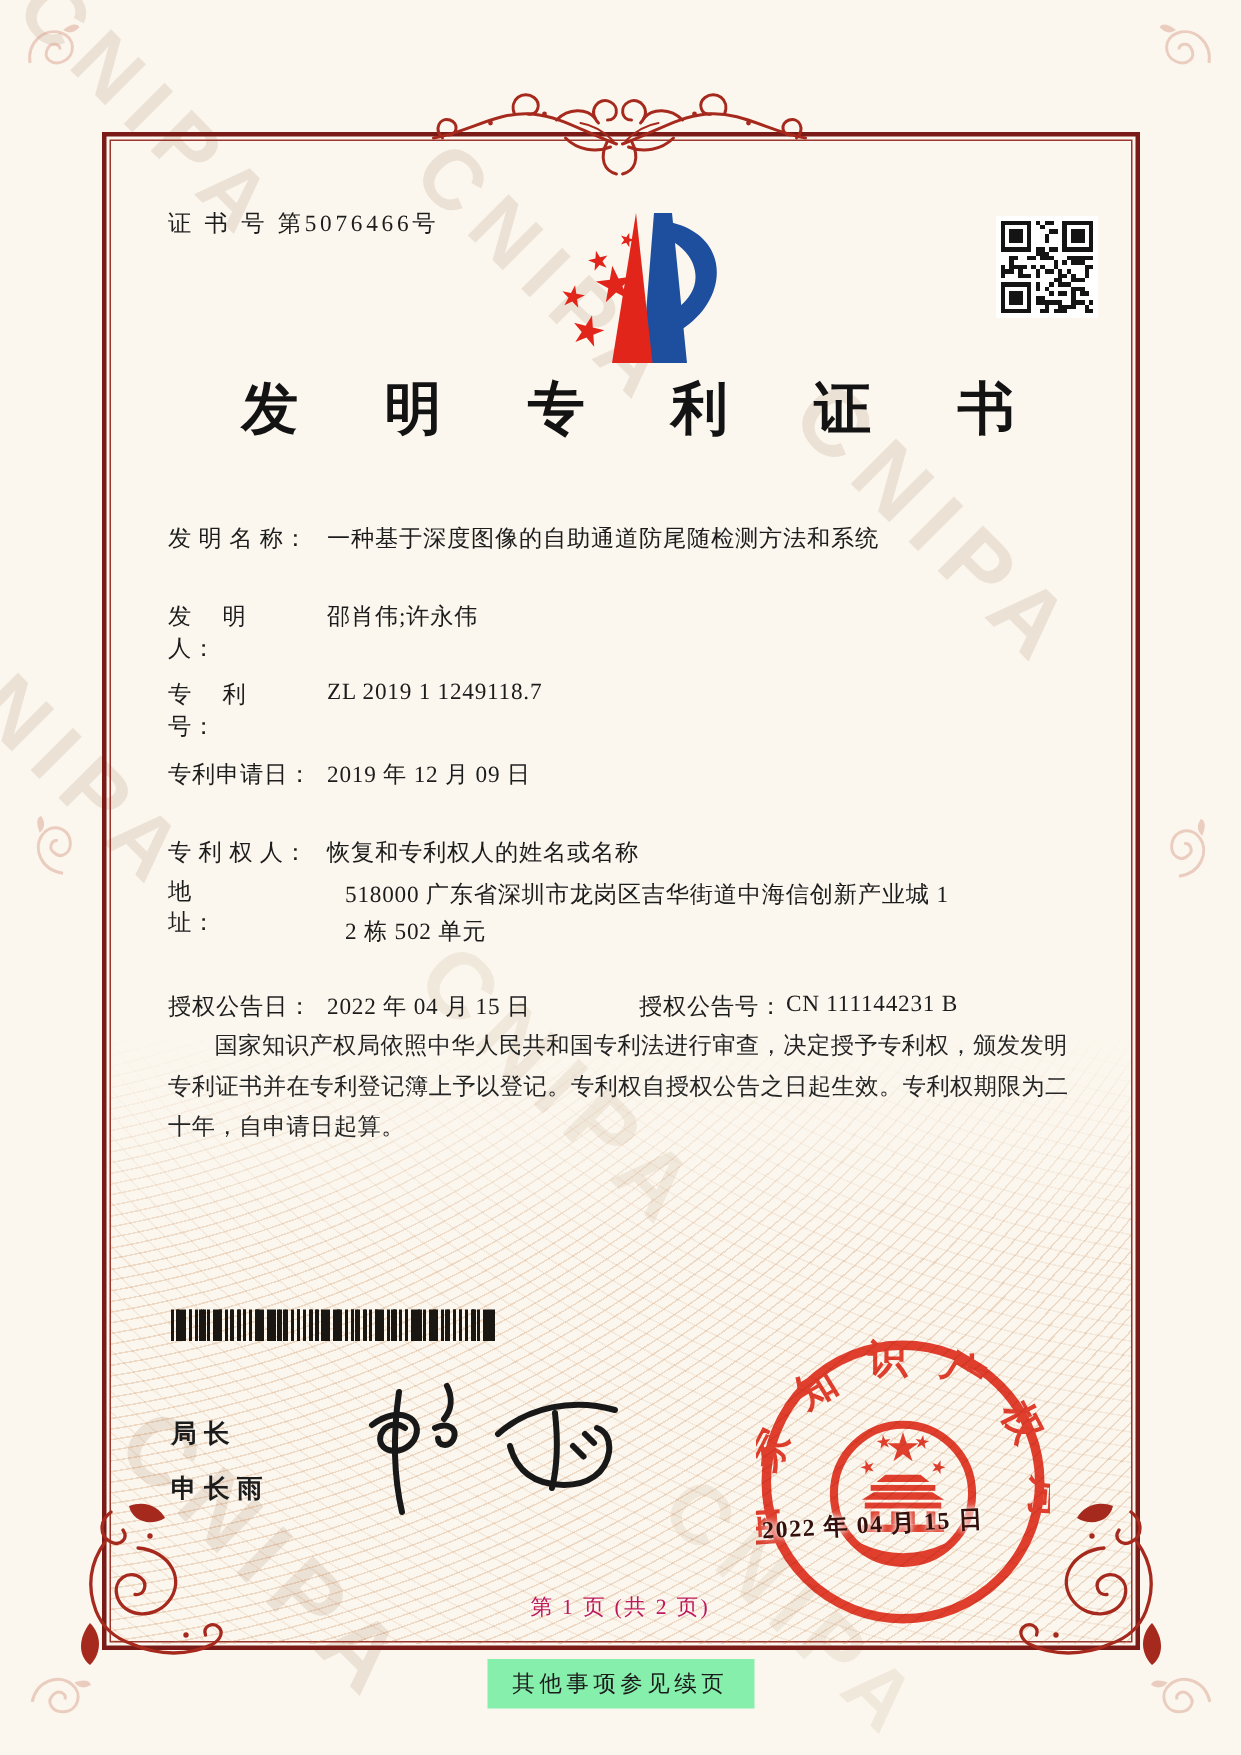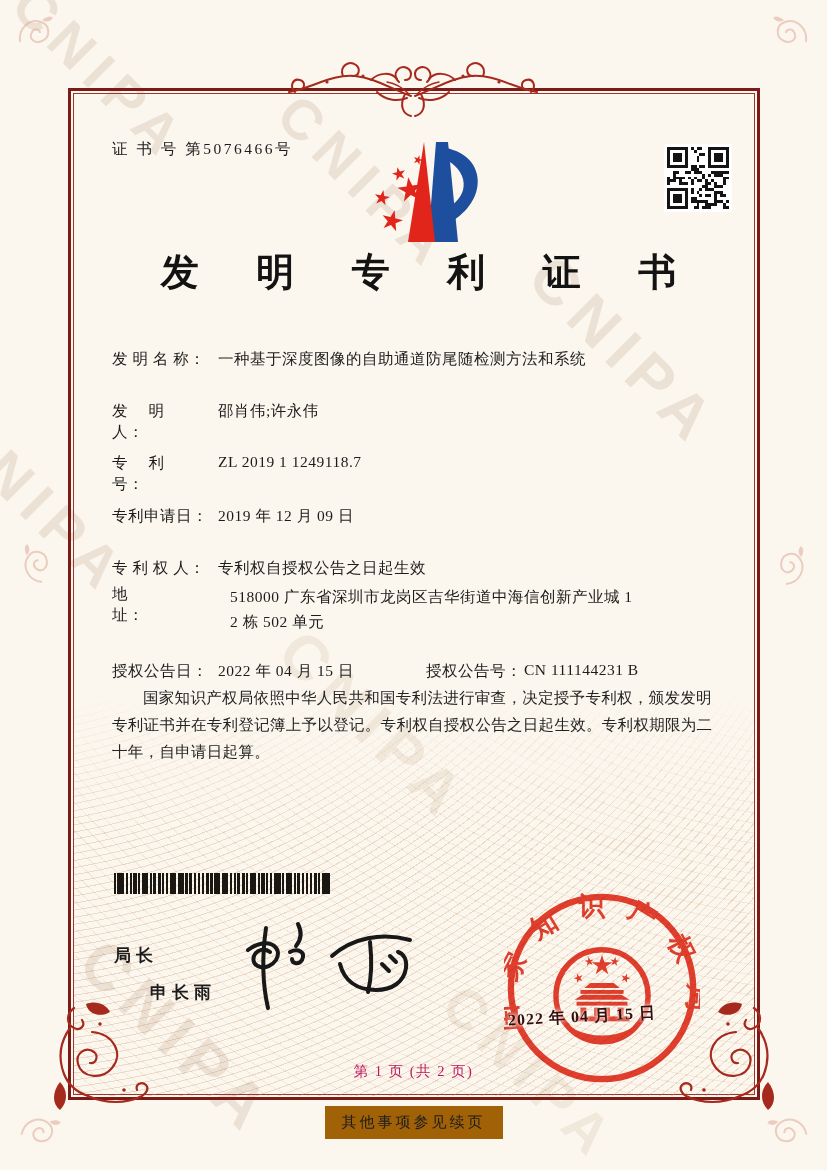--- a/index.html
+++ b/index.html
@@ -49,33 +49,33 @@
   .barcode{position:absolute;left:114px;top:873px;width:216px;height:21px;
     background-image:
       repeating-linear-gradient(90deg,#1a1713 0 2px,transparent 2px 4px),
       repeating-linear-gradient(90deg,transparent 0 3px,#1a1713 3px 5px,transparent 5px 9px),
       repeating-linear-gradient(90deg,transparent 0 6px,#1a1713 6px 8px,transparent 8px 13px);}
 
   
   .signer-title{position:absolute;left:114px;top:944px;font-family:"Liberation Sans",sans-serif;
     font-size:17px;font-weight:600;letter-spacing:5px;color:#1c1c1c;}
   .signer-name{position:absolute;left:114px;top:981px;font-family:"Liberation Sans",sans-serif;
-    font-size:17px;font-weight:600;letter-spacing:5px;color:#1c1c1c;margin-left:36px;}
+    font-size:17px;font-weight:600;letter-spacing:5px;color:#1c1c1c;}
   .signature{position:absolute;left:232px;top:916px;}
 
   
   .seal{position:absolute;left:504px;top:890px;mix-blend-mode:multiply;}
   .seal-date{position:absolute;left:508px;top:1006px;width:170px;font-size:16px;font-weight:700;
     color:#33100b;letter-spacing:1px;transform:rotate(-3deg);white-space:nowrap;
     text-shadow:0 0 3px #fff,0 0 6px #fff;}
 
   
   .page-no{position:absolute;left:0;top:1062px;width:827px;text-align:center;font-size:14.5px;
     letter-spacing:1.5px;color:#be185d;}
-  .footer-note{position:absolute;left:50%;top:1106px;transform:translateX(-50%);background:#a16207;
+  .footer-note{position:absolute;left:50%;top:1106px;transform:translateX(-50%);background:#86efac;
     padding:7px 17px;font-size:15px;letter-spacing:3px;color:#1c1c1c;white-space:nowrap;}
 </style>
 </head>
 <body>
 
 <div class="page">
 
   <svg width="0" height="0" style="position:absolute" aria-hidden="true">
     <defs>
       <path id="star5" d="M0,-1 L0.2245,-0.309 L0.951,-0.309 L0.3633,0.118 L0.5878,0.809 L0,0.382 L-0.5878,0.809 L-0.3633,0.118 L-0.951,-0.309 L-0.2245,-0.309 Z"></path>
@@ -305,21 +305,21 @@
   <div class="row" style="top:401px">
     <span class="lbl">发　 明　 人：</span><span class="val">邵肖伟;许永伟</span>
   </div>
   <div class="row" style="top:453px">
     <span class="lbl">专　 利　 号：</span><span class="val">ZL 2019 1 1249118.7</span>
   </div>
   <div class="row" style="top:506px">
     <span class="lbl">专利申请日：</span><span class="val">2019 年 12 月 09 日</span>
   </div>
   <div class="row" style="top:558px">
-    <span class="lbl">专 利 权 人：</span><span class="val">专利权自授权公告之日起生效</span>
+    <span class="lbl">专 利 权 人：</span><span class="val">恢复和专利权人的姓名或名称</span>
   </div>
   <div class="row" style="top:584px">
     <span class="lbl">地　　　　址：</span><span class="val val-wide"><span class="addr-line" style="display:block">518000 广东省深圳市龙岗区吉华街道中海信创新产业城 1</span><span class="addr-line" style="display:block">2 栋 502 单元</span></span>
   </div>
   <div class="row" style="top:661px">
     <span class="lbl">授权公告日：</span><span class="val val-fixed">2022 年 04 月 15 日</span><span class="lbl" style="width:auto">授权公告号：</span><span class="val">CN 111144231 B</span>
   </div>
 
   <div class="body-text">
     <p>国家知识产权局依照中华人民共和国专利法进行审查，决定授予专利权，颁发发明专利证书并在专利登记簿上予以登记。专利权自授权公告之日起生效。专利权期限为二十年，自申请日起算。</p>

